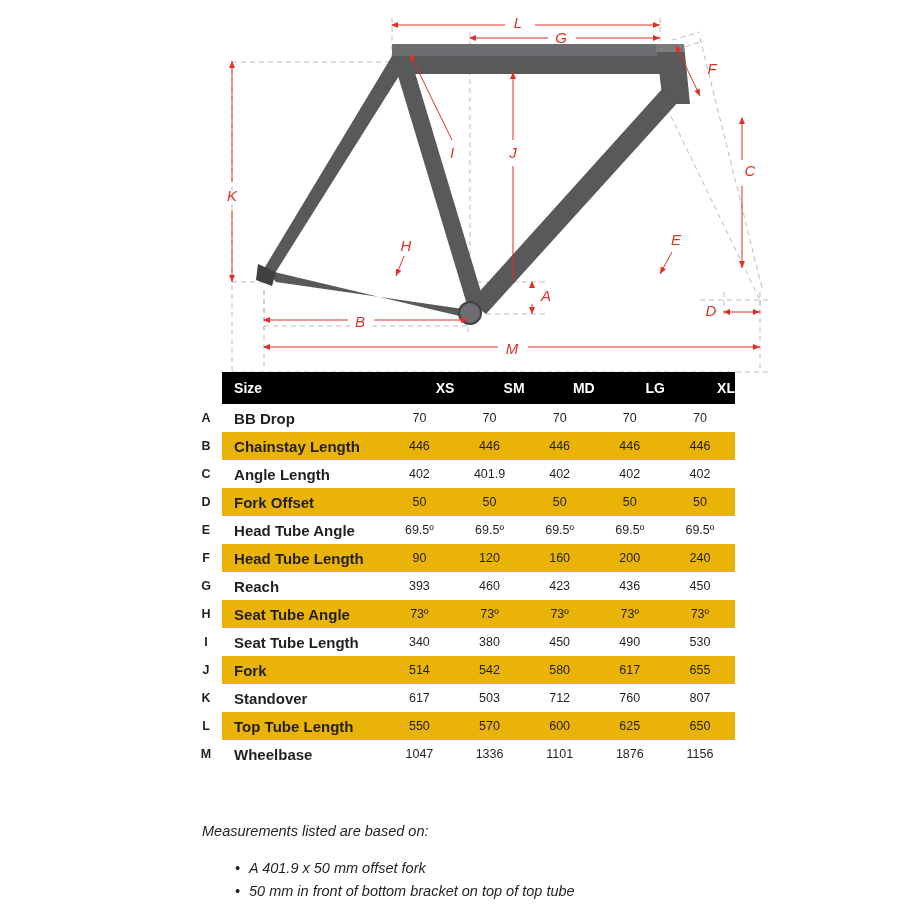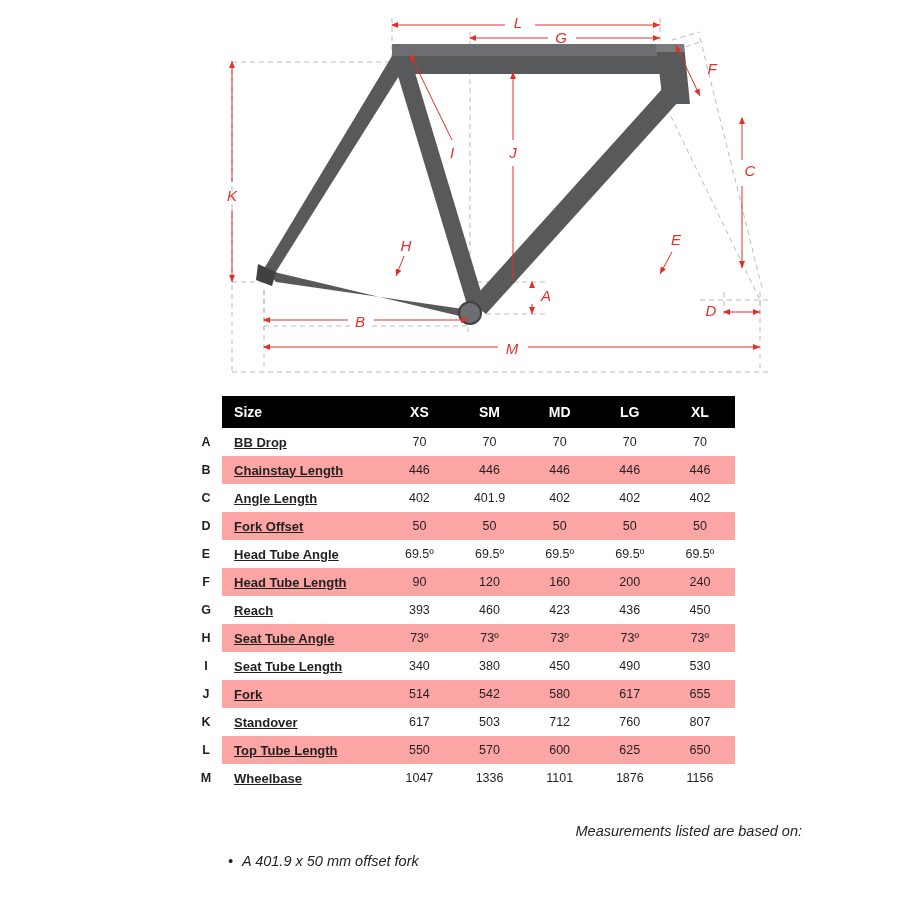--- a/index.html
+++ b/index.html
@@ -8,46 +8,46 @@
     font-family:"Liberation Sans", sans-serif;
     color:#231f20;
     position:relative;
     overflow:hidden;
   }
   #diagram{position:absolute;left:0;top:0;width:922px;height:390px;}
   #diagram svg{display:block;}
   .dimlabel{font-family:"Liberation Sans",sans-serif;font-size:15px;fill:#e03127;font-style:italic;}
   
   #geo-table{
-    position:absolute;left:190px;top:396px;width:545px;
+    position:absolute;left:190px;top:372px;width:545px;
     border-collapse:collapse;
     font-size:12.5px;
   }
   #geo-table th,#geo-table td{padding:0;margin:0;}
   #geo-table thead th{
     background:#000000;color:#ffffff;
-    height:32px;font-weight:bold;font-size:14px;text-align:center;
+    height:32px;font-weight:bold;font-size:14px;text-align:right;
   }
   #geo-table thead th.lead{background:#ffffff;width:32px;}
   #geo-table thead th.sizecol{text-align:left;padding-left:12px;width:150px;}
   #geo-table tbody tr{height:28px;}
-  #geo-table tbody tr.odd td{background:#fca5a5;}
+  #geo-table tbody tr.odd td{background:#eab308;}
   #geo-table tbody tr.even td{background:#ffffff;}
   #geo-table td.key{
     background:#ffffff !important;color:#231f20;font-weight:bold;font-size:12.5px;
     text-align:center;width:32px;
   }
-  #geo-table td.name{font-weight:bold;font-size:13px;padding-left:12px;width:150px;text-decoration:underline;}
+  #geo-table td.name{font-weight:bold;font-size:15px;padding-left:12px;width:150px;}
   #geo-table td.val{text-align:center;font-size:12.5px;width:70px;}
   #notes{
     position:absolute;left:202px;top:820px;width:600px;
     font-style:italic;font-size:14.5px;color:#231f20;line-height:1.55;
   }
-  #notes .intro{margin:0 0 2px 0;text-align:right;}
-  #notes ul{margin:8px;padding-left:18px;list-style:none;}
+  #notes .intro{margin:0 0 2px 0;}
+  #notes ul{margin:15px;padding-left:18px;list-style:none;}
   #notes li{position:relative;padding-left:14px;}
   #notes li:before{content:"\2022";position:absolute;left:0;top:0;}
 </style>
 </head>
 <body>
 
 <div id="diagram">
 <svg width="922" height="390" viewBox="0 0 922 390" xmlns="http://www.w3.org/2000/svg">
   <defs>
     <marker id="arr" markerWidth="8" markerHeight="8" refX="7" refY="3" orient="auto">
@@ -297,14 +297,15 @@
       <td class="val">1876</td>
       <td class="val">1156</td>
     </tr>
   </tbody>
 </table>
 
 <div id="notes">
   <p class="intro">Measurements listed are based on:</p>
   <ul>
     <li>A 401.9 x 50 mm offset fork</li>
+    <li>50 mm in front of bottom bracket on top of top tube</li>
   </ul>
 </div>
 
 </body></html>

